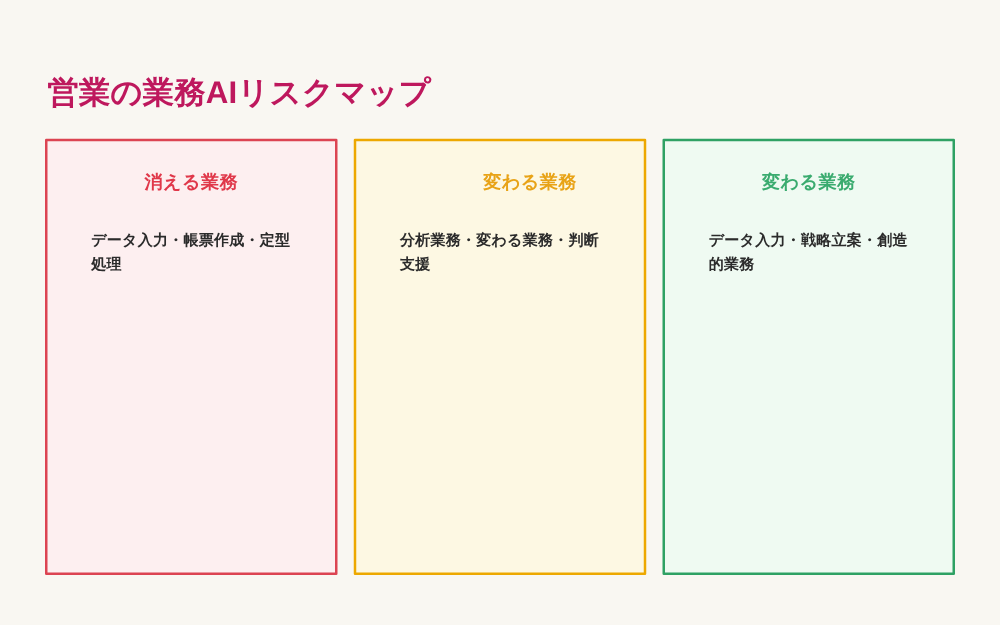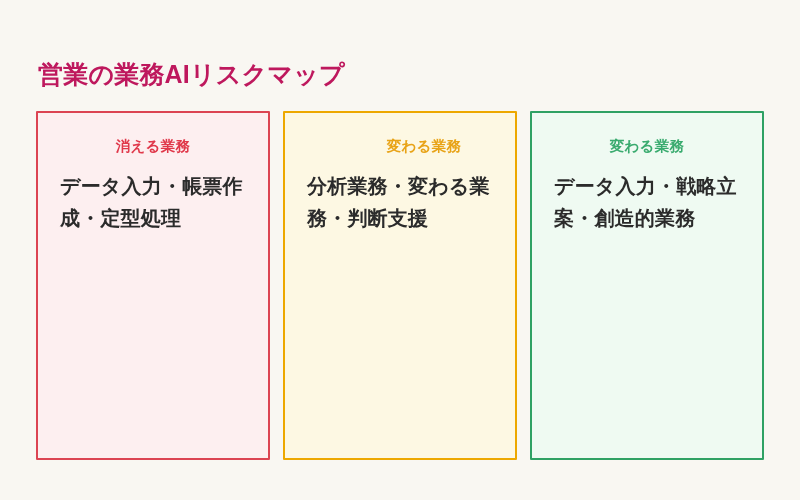--- a/index.html
+++ b/index.html
@@ -55,26 +55,26 @@
     overflow: hidden;
   }
   .card-heading {
     font-size: 14.5px;
     font-weight: bold;
     line-height: 1.3;
     margin: 0 0 14px 0;
     letter-spacing: 0.3px;
   }
   .card-body {
-    font-size: 20px;
+    font-size: 12px;
     font-weight: bold;
     color: #2b2b2b;
     line-height: 1.62;
     letter-spacing: 0.2px;
-    margin: 0;
+    margin: 13px;
     word-break: break-all;
   }
   
   .card-red {
     background: #fdeff0;
     border-color: #dc4452;
   }
   .card-red .card-heading { color: #e0384a; }
   
   .card-amber {

